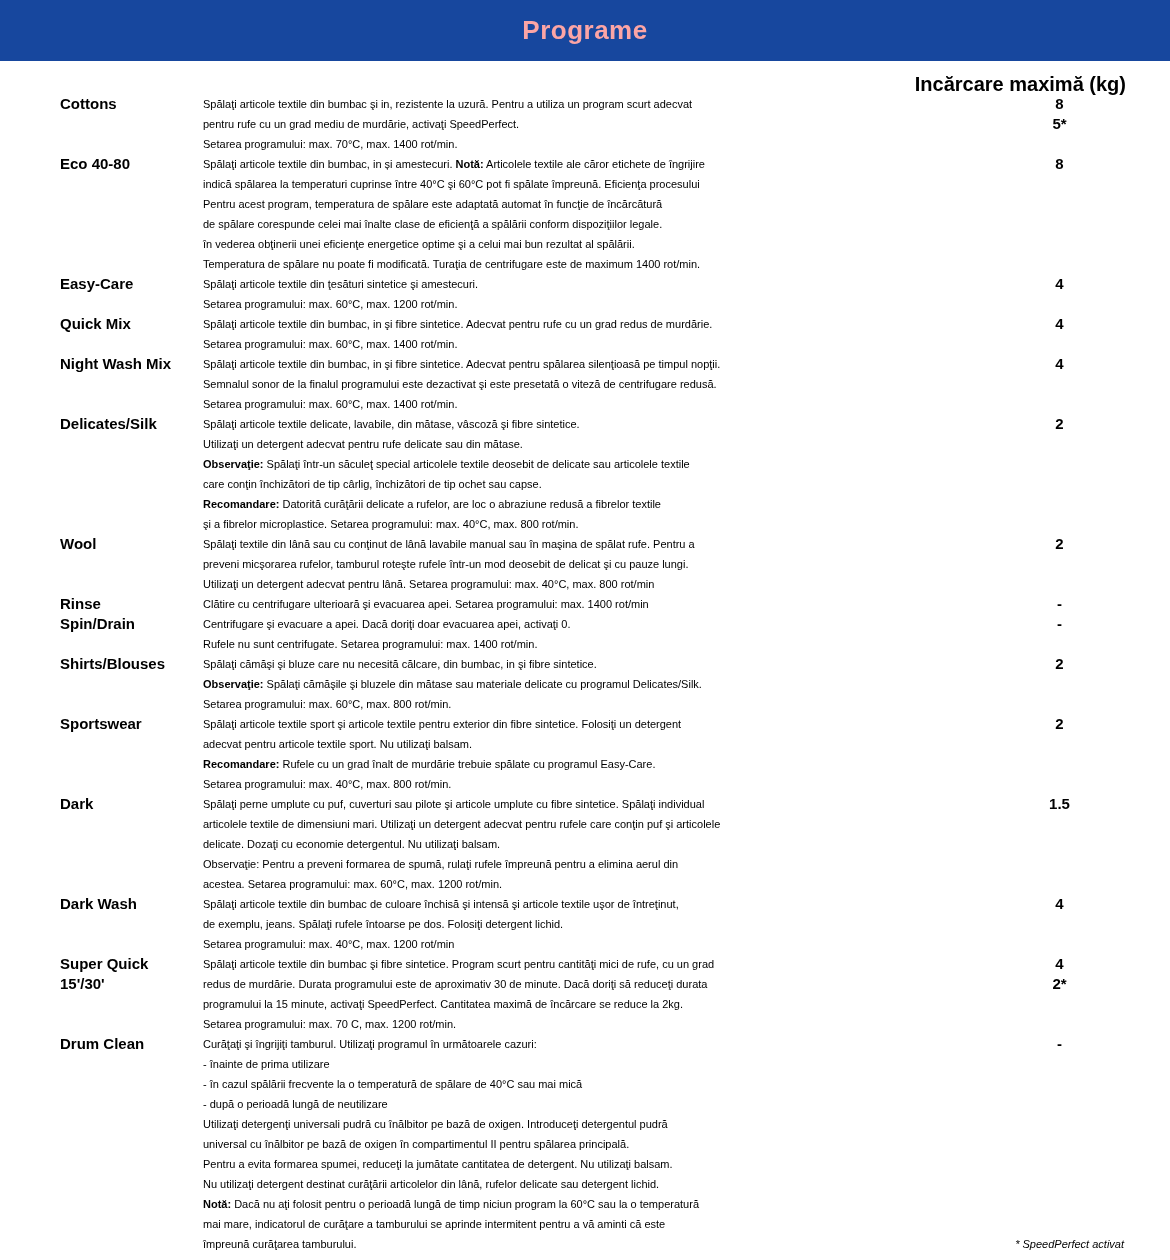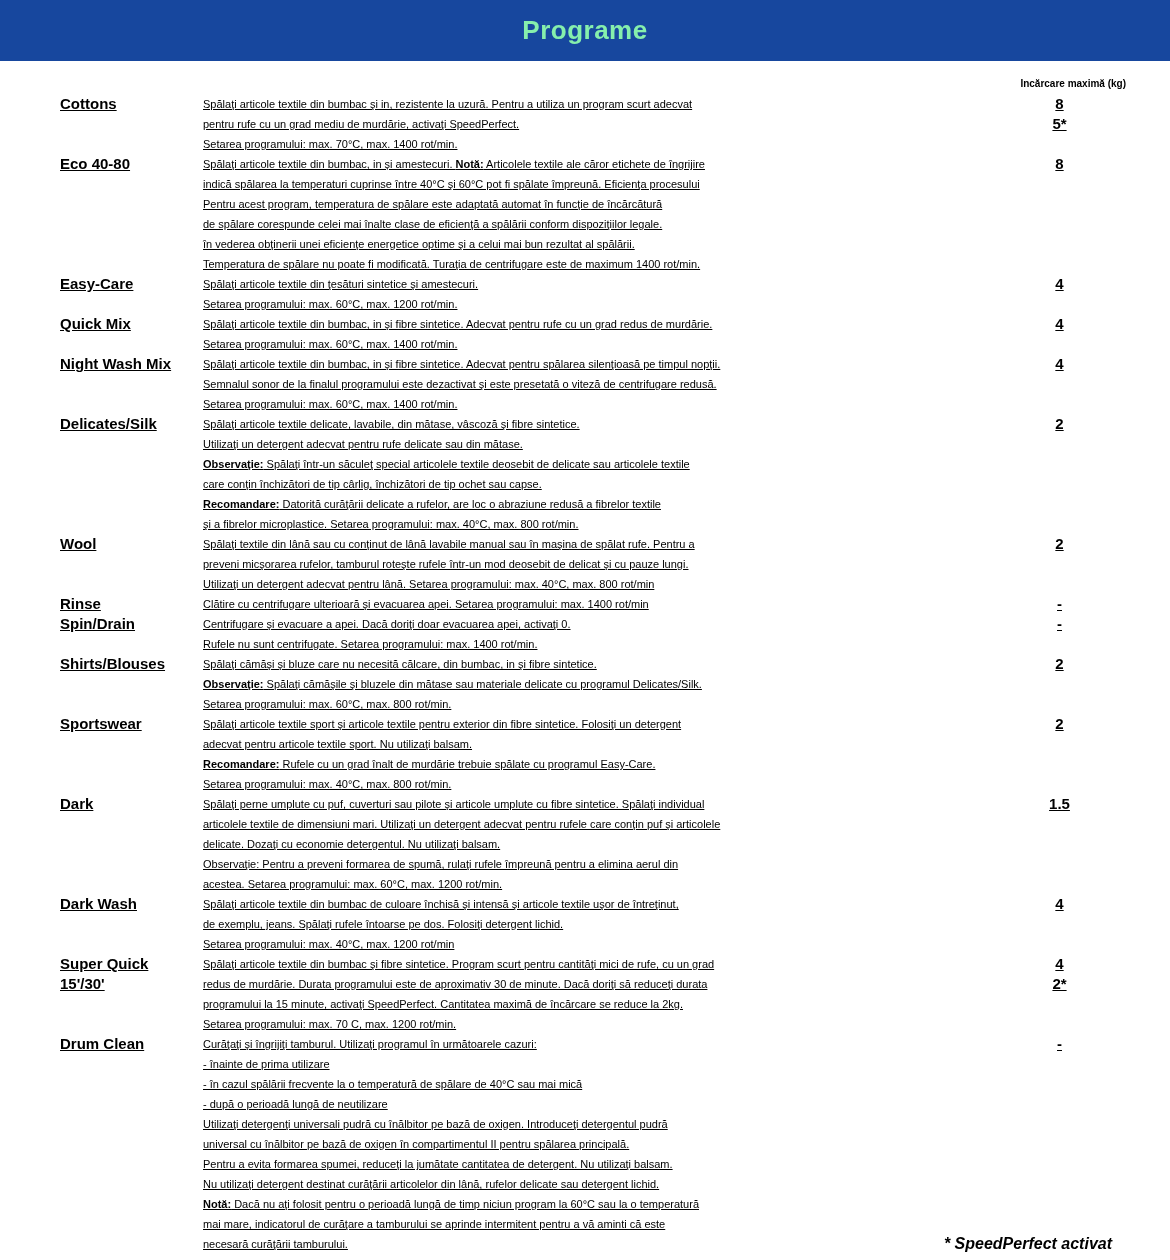--- a/index.html
+++ b/index.html
@@ -26,29 +26,28 @@
     letter-spacing: 0.5px;
   }
   .content {
     padding-left: 60px;
   }
   .colheader {
     width: 1066px;           
     margin-top: 13px;
     margin-right: -20px;
     line-height: 20px;
-    font-size: 10px;
+    font-size: 20px;
     font-weight: bold;
     text-align: right;
   }
   .row {
     display: grid;
     grid-template-columns: 143px 790px 133px;
     align-items: start;
-    text-decoration: underline;
   }
   .ln {
     line-height: 20px;
     white-space: nowrap;
   }
   .cell.label {
     font-weight: bold;
     font-size: 15px;
   }
   .cell.desc {
@@ -56,32 +55,31 @@
   }
   .cell.desc b { font-weight: bold; }
   .cell.kg {
     font-weight: bold;
     font-size: 15px;
     text-align: center;
   }
   .footnote {
     position: absolute;
     top: 1234px;
-    right: 58px;
-    font-size: 16px;
+    right: 46px;
+    font-size: 11px;
     font-style: italic;
     line-height: 20px;
-    font-weight: bold;
   }
 </style>
 </head>
 <body>
 
 <div class="titlebar" style="background: rgb(23, 71, 158);">
-  <span class="title" style="color: #86efac;">Programe</span>
+  <span class="title" style="color: #fca5a5;">Programe</span>
 </div>
 
 <div class="content">
   <div class="colheader">Incărcare maximă (kg)</div>
   <div id="rows">
       <div class="row">
         <div class="cell label">
           <div class="ln">Cottons</div>
         </div>
         <div class="cell desc">
@@ -278,21 +276,21 @@
           <div class="ln">Curăţaţi şi îngrijiţi tamburul. Utilizaţi programul în următoarele cazuri:</div>
           <div class="ln">- înainte de prima utilizare</div>
           <div class="ln">- în cazul spălării frecvente la o temperatură de spălare de 40°C sau mai mică</div>
           <div class="ln">- după o perioadă lungă de neutilizare</div>
           <div class="ln">Utilizaţi detergenţi universali pudră cu înălbitor pe bază de oxigen. Introduceţi detergentul pudră</div>
           <div class="ln">universal cu înălbitor pe bază de oxigen în compartimentul II pentru spălarea principală.</div>
           <div class="ln">Pentru a evita formarea spumei, reduceţi la jumătate cantitatea de detergent. Nu utilizaţi balsam.</div>
           <div class="ln">Nu utilizaţi detergent destinat curăţării articolelor din lână, rufelor delicate sau detergent lichid.</div>
           <div class="ln"><b>Notă:</b> Dacă nu aţi folosit pentru o perioadă lungă de timp niciun program la 60°C sau la o temperatură</div>
           <div class="ln">mai mare, indicatorul de curăţare a tamburului se aprinde intermitent pentru a vă aminti că este</div>
-          <div class="ln">necesară curăţării tamburului.</div>
+          <div class="ln">împreună curăţarea tamburului.</div>
         </div>
         <div class="cell kg">
           <div class="ln">-</div>
         </div>
       </div>
     </div>
 </div>
 
 <div class="footnote">* SpeedPerfect activat</div>
 

